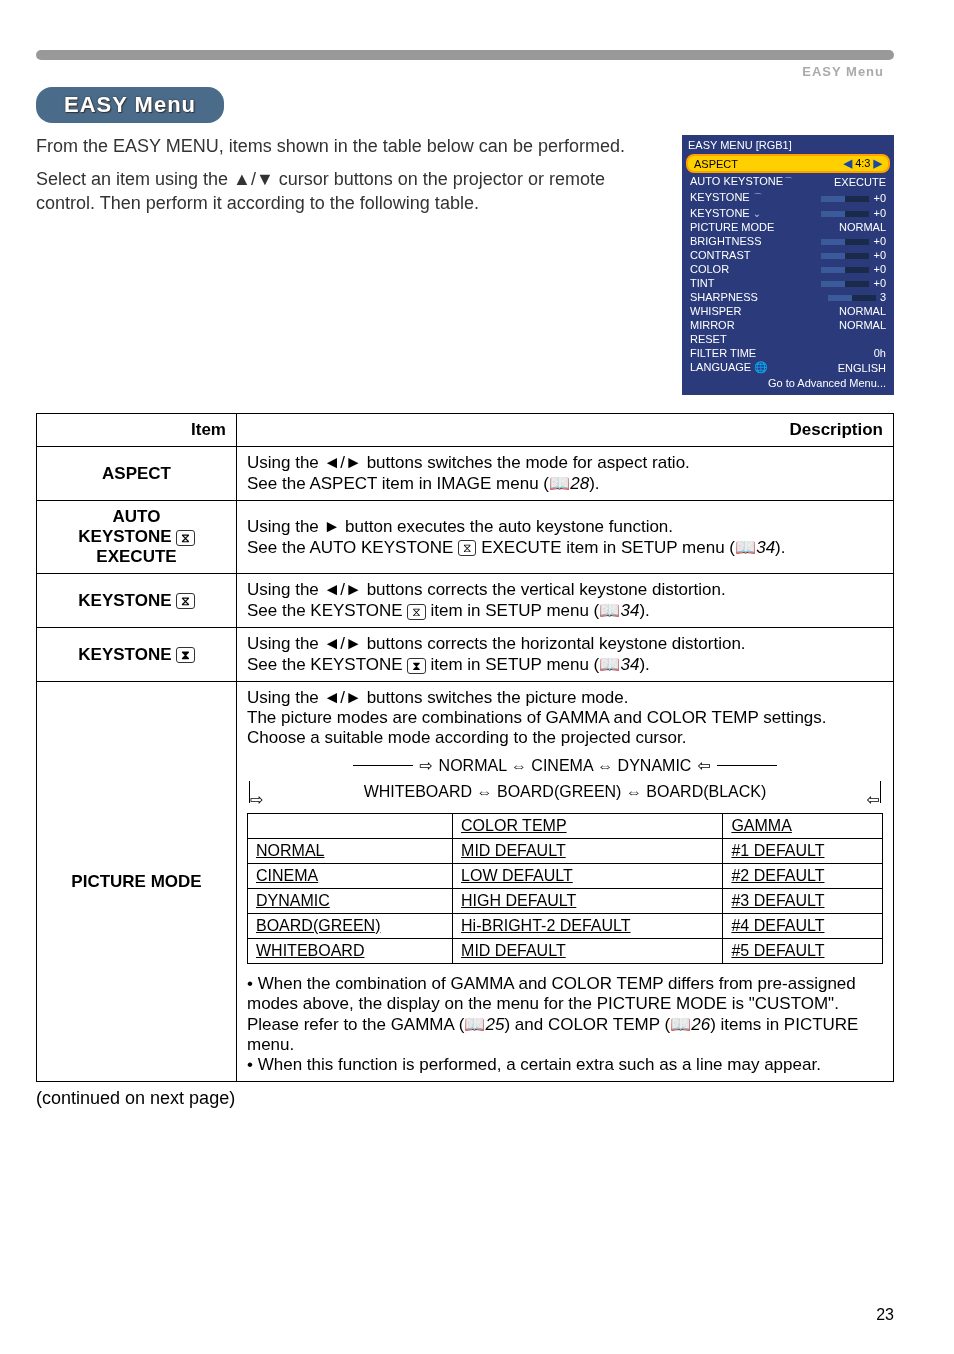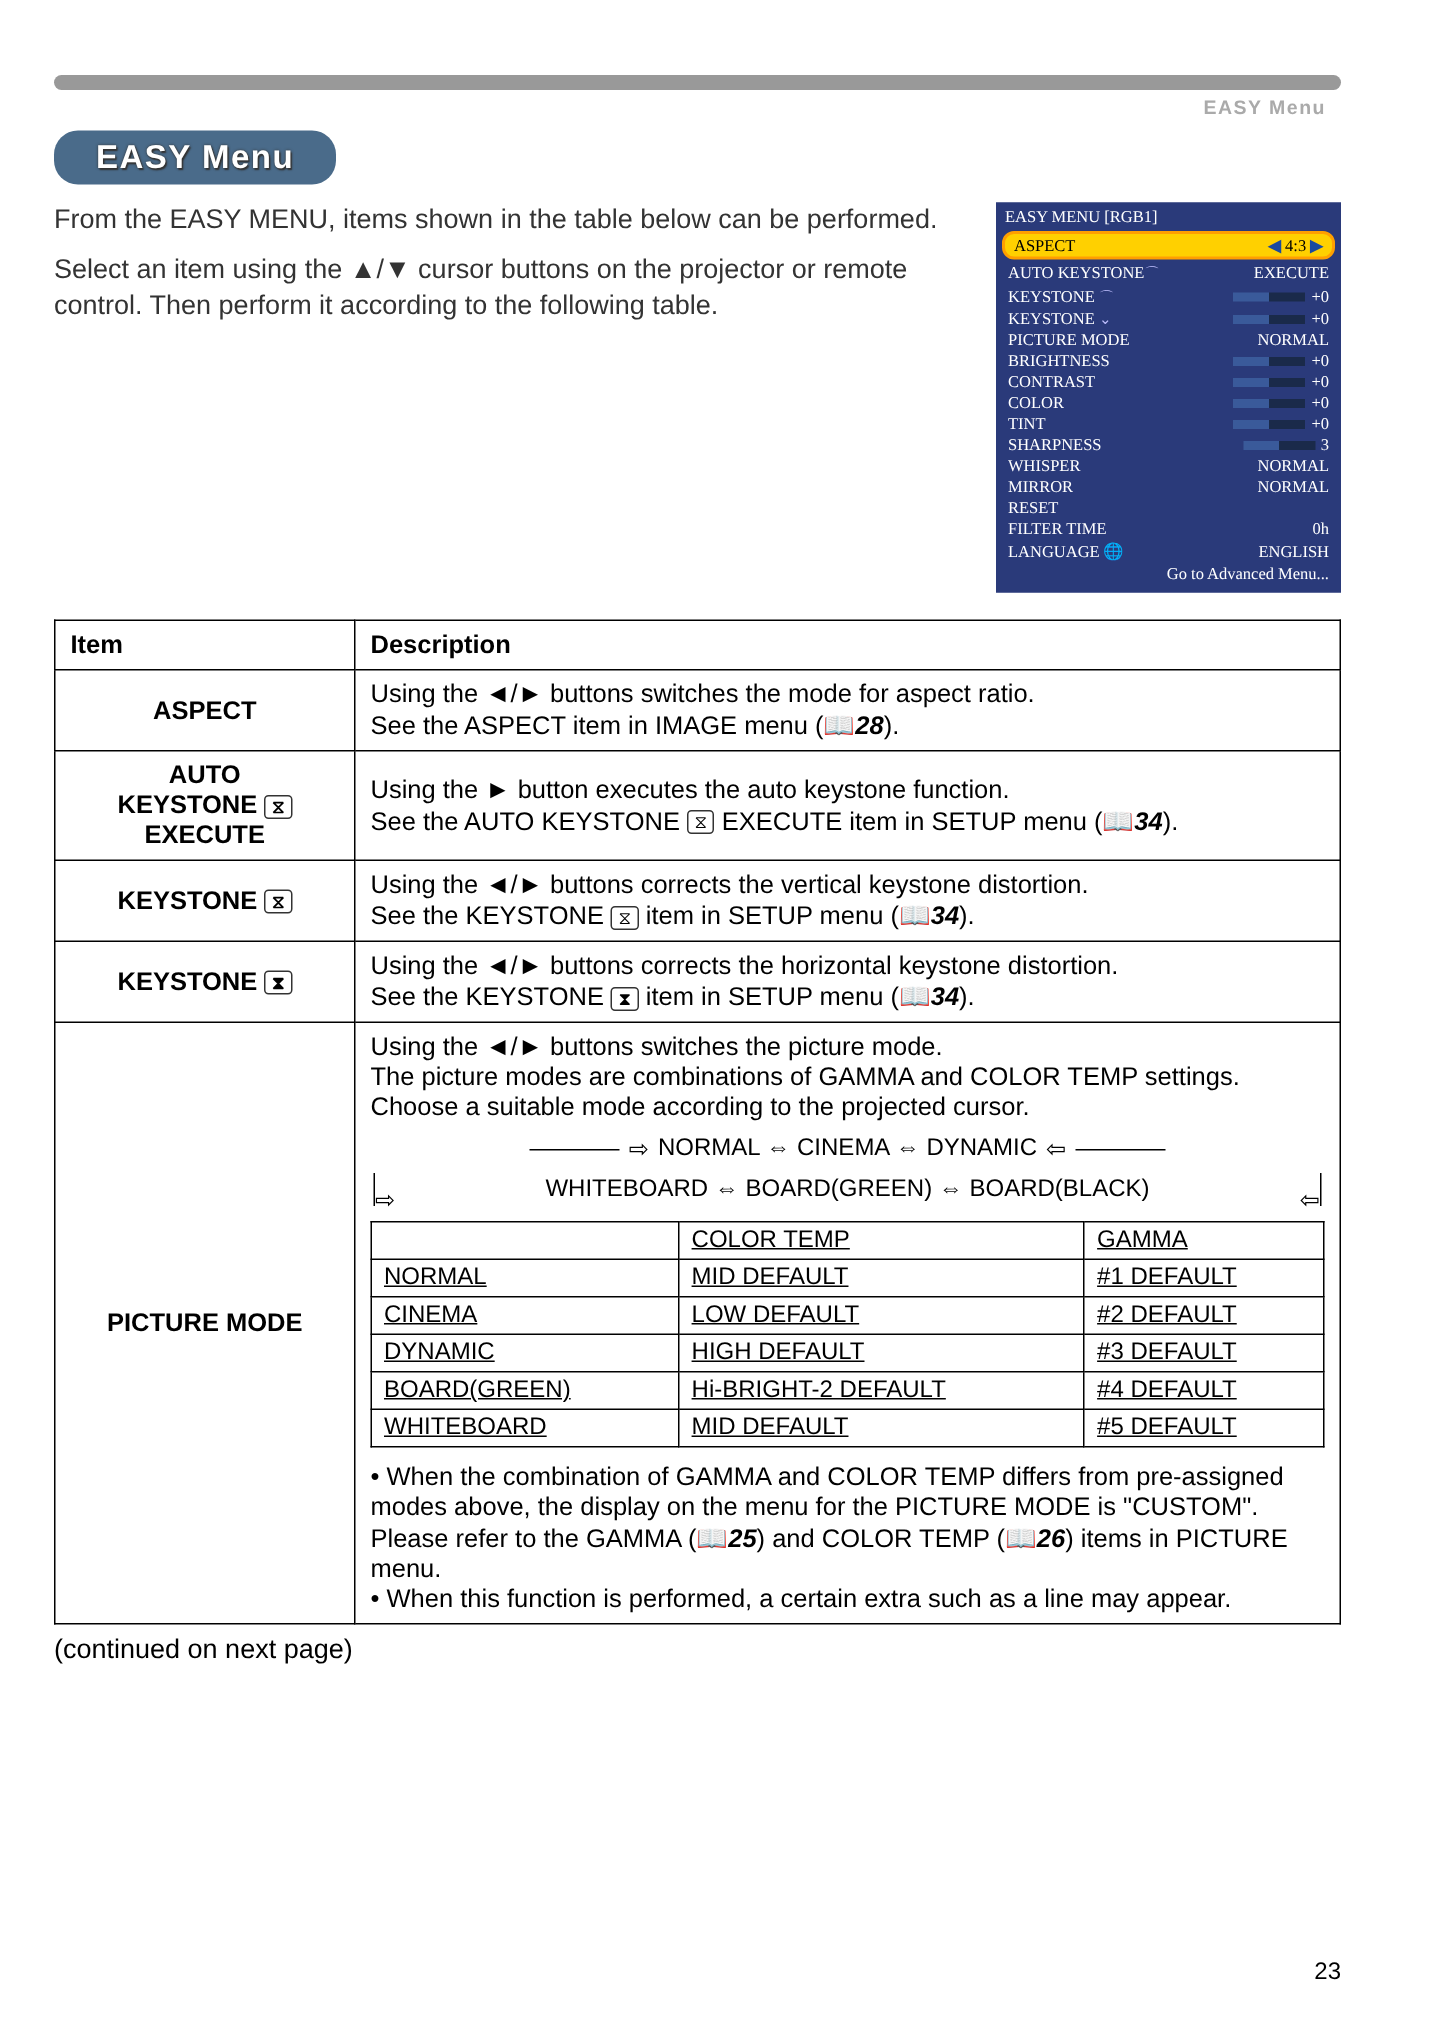--- a/index.html
+++ b/index.html
@@ -37,24 +37,24 @@
   padding: 5px 28px 5px 28px;
   border-radius: 16px;
   margin-bottom: 12px;
   text-shadow: 0 0 2px #333, 1px 1px 1px #333;
   letter-spacing: 1px;
 }
 .intro-block { display: flex; gap: 30px; }
 .intro-text { flex: 1; font-size: 18px; color: #333; line-height: 1.3; }
 .intro-text p { margin-bottom: 10px; }
 .menu-screenshot {
-  width: 230px;
+  width: 212px;
   border: 2px solid #2a3a7a;
   background: #2a3a7a;
-  font-family: Liberation Serif, serif;
+  font-family: Liberation Sans, sans-serif;
   font-size: 11px;
   color: #fff;
 }
 .ms-title { background: #2a3a7a; color:#fff; padding:2px 4px; font-size:11px; }
 .ms-row {
   display: flex; justify-content: space-between;
   padding: 1px 6px; align-items: center;
 }
 .ms-highlight {
   background: #ffd000; color:#000; border:2px solid #ff9f00;
@@ -72,21 +72,21 @@
   width: 100%;
   border-collapse: collapse;
   margin-top: 18px;
   font-size: 17px;
 }
 .main-table th, .main-table td {
   border: 1.5px solid #000;
   padding: 6px 10px;
   vertical-align: middle;
 }
-.main-table th { text-align: left; font-weight: bold; }
+.main-table th { text-align: right; font-weight: bold; }
 .col-item { width: 200px; text-align: center; font-weight: bold; }
 .desc-cell { text-align: left; }
 .kv-icon { display:inline-block; border:1.5px solid #333; border-radius:3px;
   padding:0 4px; font-size:12px; vertical-align:middle; line-height:14px; }
 .book { font-family: Arial; }
 
 .mode-diagram {
   margin: 8px 2px 10px 2px;
   font-size: 16px;
   text-align: center;
@@ -106,21 +106,21 @@
 }
 .inner-table td {
   border: 1px solid #000;
   padding: 3px 8px;
   text-decoration: underline;
 }
 .inner-head td { font-weight: normal; }
 
 .continued { font-size: 18px; margin-top: 6px; }
 .page-num { position: absolute; bottom: 30px; right: 60px; font-size: 16px; }
-.smallref { font-weight: bold; font-style: italic; }
+.smallref { font-weight: normal; font-style: italic; }
 </style>
 </head>
 <body>
 
 <div class="page">
   <div class="top-divider"></div>
   <div class="breadcrumb-bar">EASY Menu</div>
 
   <div class="header-pill">EASY Menu</div>
 

